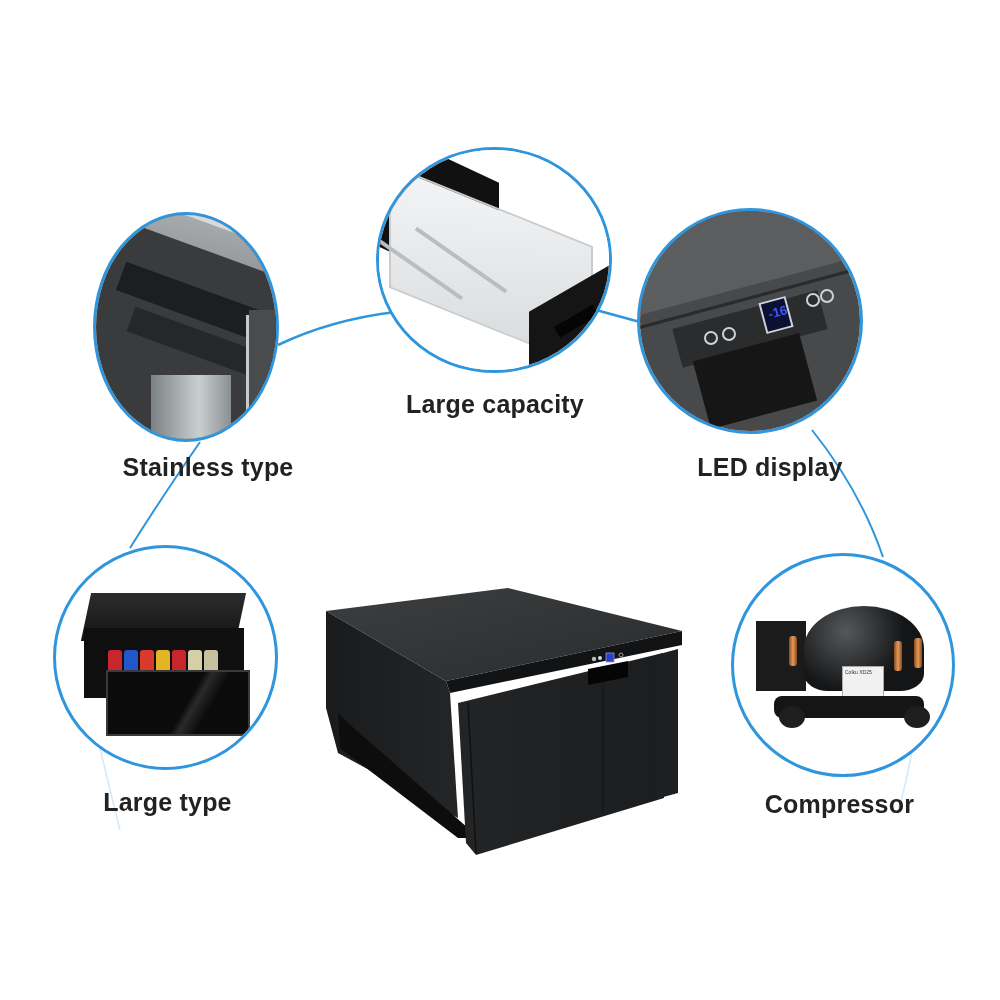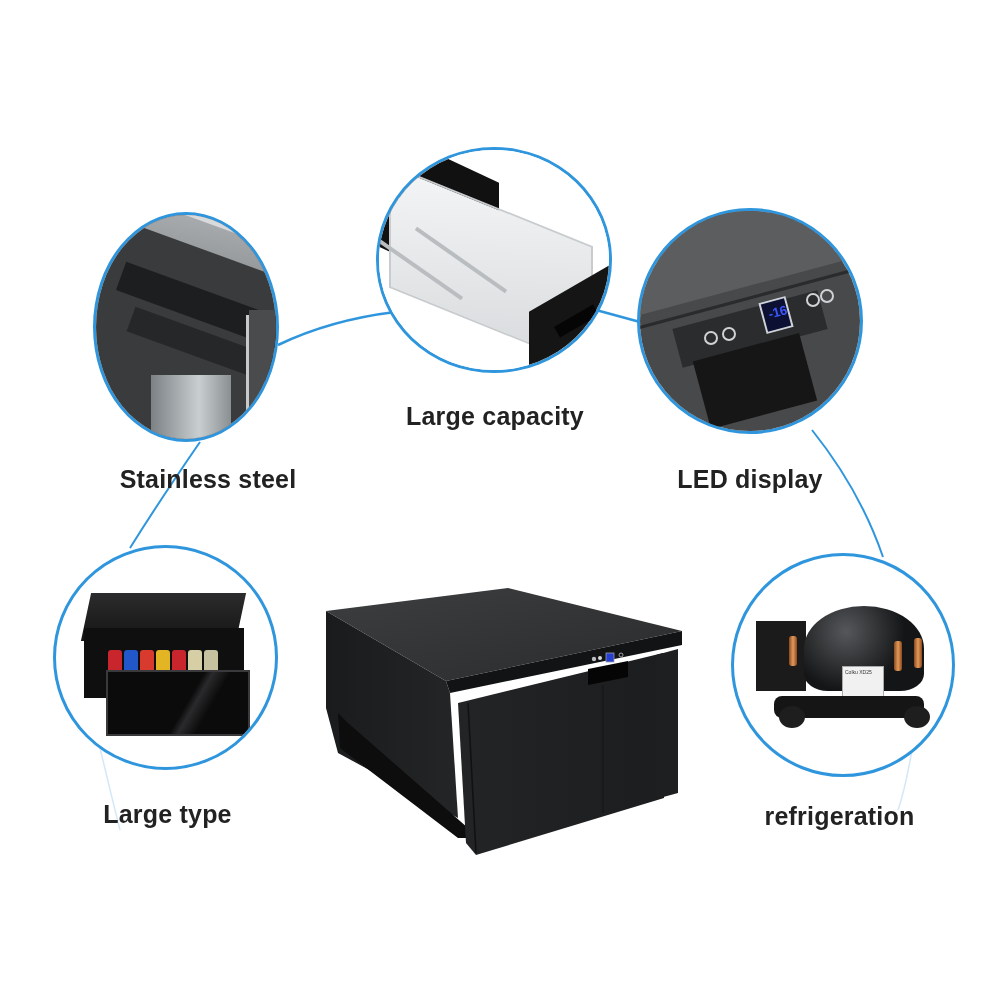--- a/index.html
+++ b/index.html
@@ -1,19 +1,19 @@
 <!DOCTYPE html>
 <html><head>
 <meta charset="utf-8">
 <style>
   html,body{margin:0;padding:0;background:#ffffff;}
   body{width:1000px;height:1000px;position:relative;overflow:hidden;font-family:"Liberation Sans","DejaVu Sans",sans-serif;}
   .connectors{position:absolute;left:0;top:0;width:1000px;height:1000px;pointer-events:none;}
   .callout{position:absolute;border-radius:50%;border:3px solid #2f96dd;overflow:hidden;box-sizing:border-box;background:#fff;}
-  .label{position:absolute;color:#222222;font-weight:700;font-size:25px;line-height:28px;text-align:center;letter-spacing:0.2px;white-space:nowrap;margin-top:12px;}
+  .label{position:absolute;color:#222222;font-weight:700;font-size:25px;line-height:28px;text-align:center;letter-spacing:0.2px;white-space:nowrap;}
 
   
   #c-steel{left:93px;top:212px;width:186px;height:230px;border-radius:50%;}
   #c-steel .bg{position:absolute;inset:0;background:#3a3b3c;}
   #c-steel .top-rail{position:absolute;left:40px;top:-10px;width:220px;height:60px;background:linear-gradient(170deg,#b9bcbf,#8f9396);transform:skewY(20deg);}
   #c-steel .rail-light{position:absolute;left:60px;top:10px;width:170px;height:10px;background:#d8dadb;transform:rotate(20deg);}
   #c-steel .bar1{position:absolute;left:20px;top:75px;width:170px;height:30px;background:#1d1e1f;transform:rotate(20deg);}
   #c-steel .bar2{position:absolute;left:30px;top:120px;width:170px;height:26px;background:#262728;transform:rotate(20deg);}
   #c-steel .edge{position:absolute;left:150px;top:100px;width:3px;height:130px;background:#c7c9cb;}
   #c-steel .glass{position:absolute;left:55px;top:160px;width:80px;height:90px;background:linear-gradient(90deg,#7c8185,#c9ced0 60%,#8a8f92);}
@@ -81,21 +81,21 @@
   <div class="bg"></div>
   <div class="top-rail"></div>
   <div class="rail-light"></div>
   <div class="bar1"></div>
   <div class="bar2"></div>
   <div class="glass"></div>
   <div class="side"></div>
   <div class="edge"></div>
 </div>
 <div class="label" style="left:108px;top:453px;width:200px;">
-  <div>Stainless steel</div>
+  <div>Stainless type</div>
 </div>
 
 <div class="callout" id="c-capacity">
   <div class="bg"></div>
   <div class="cab"></div>
   <div class="tray"></div>
   <div class="div1"></div>
   <div class="div2"></div>
   <div class="front"></div>
   <div class="handle"></div>
@@ -111,21 +111,21 @@
   <div class="panel"></div>
   <div class="btn" style="left:64px;top:120px;"></div>
   <div class="btn" style="left:82px;top:116px;"></div>
   <div class="btn" style="left:166px;top:82px;"></div>
   <div class="btn" style="left:180px;top:78px;"></div>
   <div class="screen">
       <span>-16</span>
     </div>
   <div class="slot"></div>
 </div>
-<div class="label" style="left:660px;top:453px;width:180px;">
+<div class="label" style="left:680px;top:453px;width:180px;">
   <div>LED display</div>
 </div>
 
 <div class="callout" id="c-drawer">
   <div class="topface"></div>
   <div class="body"></div>
   <div class="cans">
     <i style="background:#c8262c"></i>
       <i style="background:#2157c9"></i>
       <i style="background:#d93a2e"></i>
@@ -145,21 +145,21 @@
   <div class="dome"></div>
   <div class="coil" style="left:55px;top:80px;"></div>
   <div class="coil" style="left:160px;top:85px;"></div>
   <div class="coil" style="left:180px;top:82px;"></div>
   <div class="tag"><span>Colku</span> <span>XD25</span></div>
   <div class="base"></div>
   <div class="foot" style="left:45px;"></div>
   <div class="foot" style="left:170px;"></div>
 </div>
 <div class="label" style="left:742px;top:790px;width:195px;">
-  <div>refrigeration</div>
+  <div>Compressor</div>
 </div>
 
 <div id="product">
   <svg width="366" height="310" viewBox="0 0 366 310">
     <defs>
       <linearGradient id="gtop" x1="0" y1="0" x2="1" y2="1">
         <stop offset="0" stop-color="#3c3e40"></stop>
           <stop offset="1" stop-color="#2a2b2d"></stop>
       </linearGradient>
       <linearGradient id="gleft" x1="0" y1="0" x2="1" y2="0">

